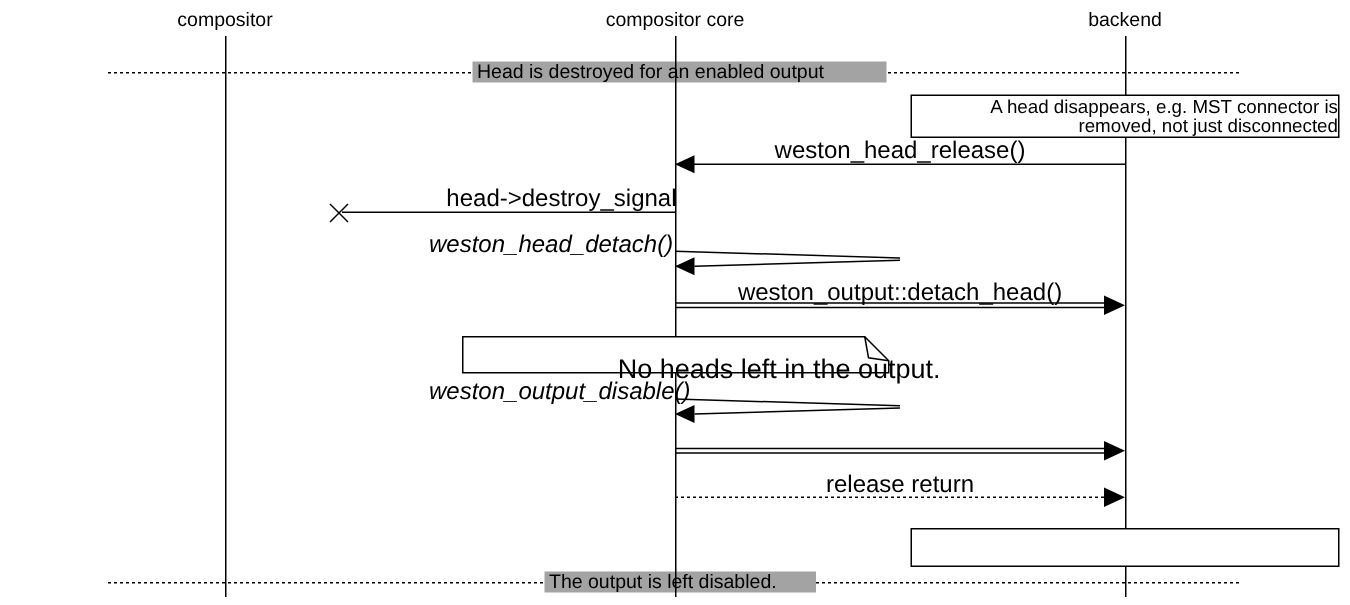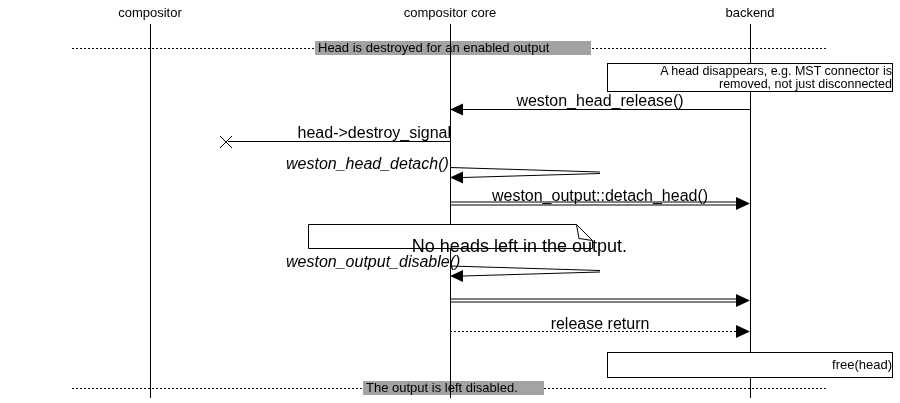--- a/index.html
+++ b/index.html
@@ -115,15 +115,14 @@
 
   <div class="label msg-center" style="left:470px; top:189px; width:260px;">weston_output::detach_head()</div>
 
   <div class="note-text" style="left:310px; top:240px; width:280px; font-size:18px;margin-left:37px;">No heads left in the output.</div>
 
   <div class="label msg-right" style="left:286px; top:255px; width:160px;">weston_output_disable()</div>
 
 
   <div class="label msg-center" style="left:470px; top:317px; width:260px;">release return</div>
 
-  <div class="note-text" style="left:608px; top:358px; width:284px; font-size:13px;">free(head)</div>
 
 </div>
 
 </body></html>

